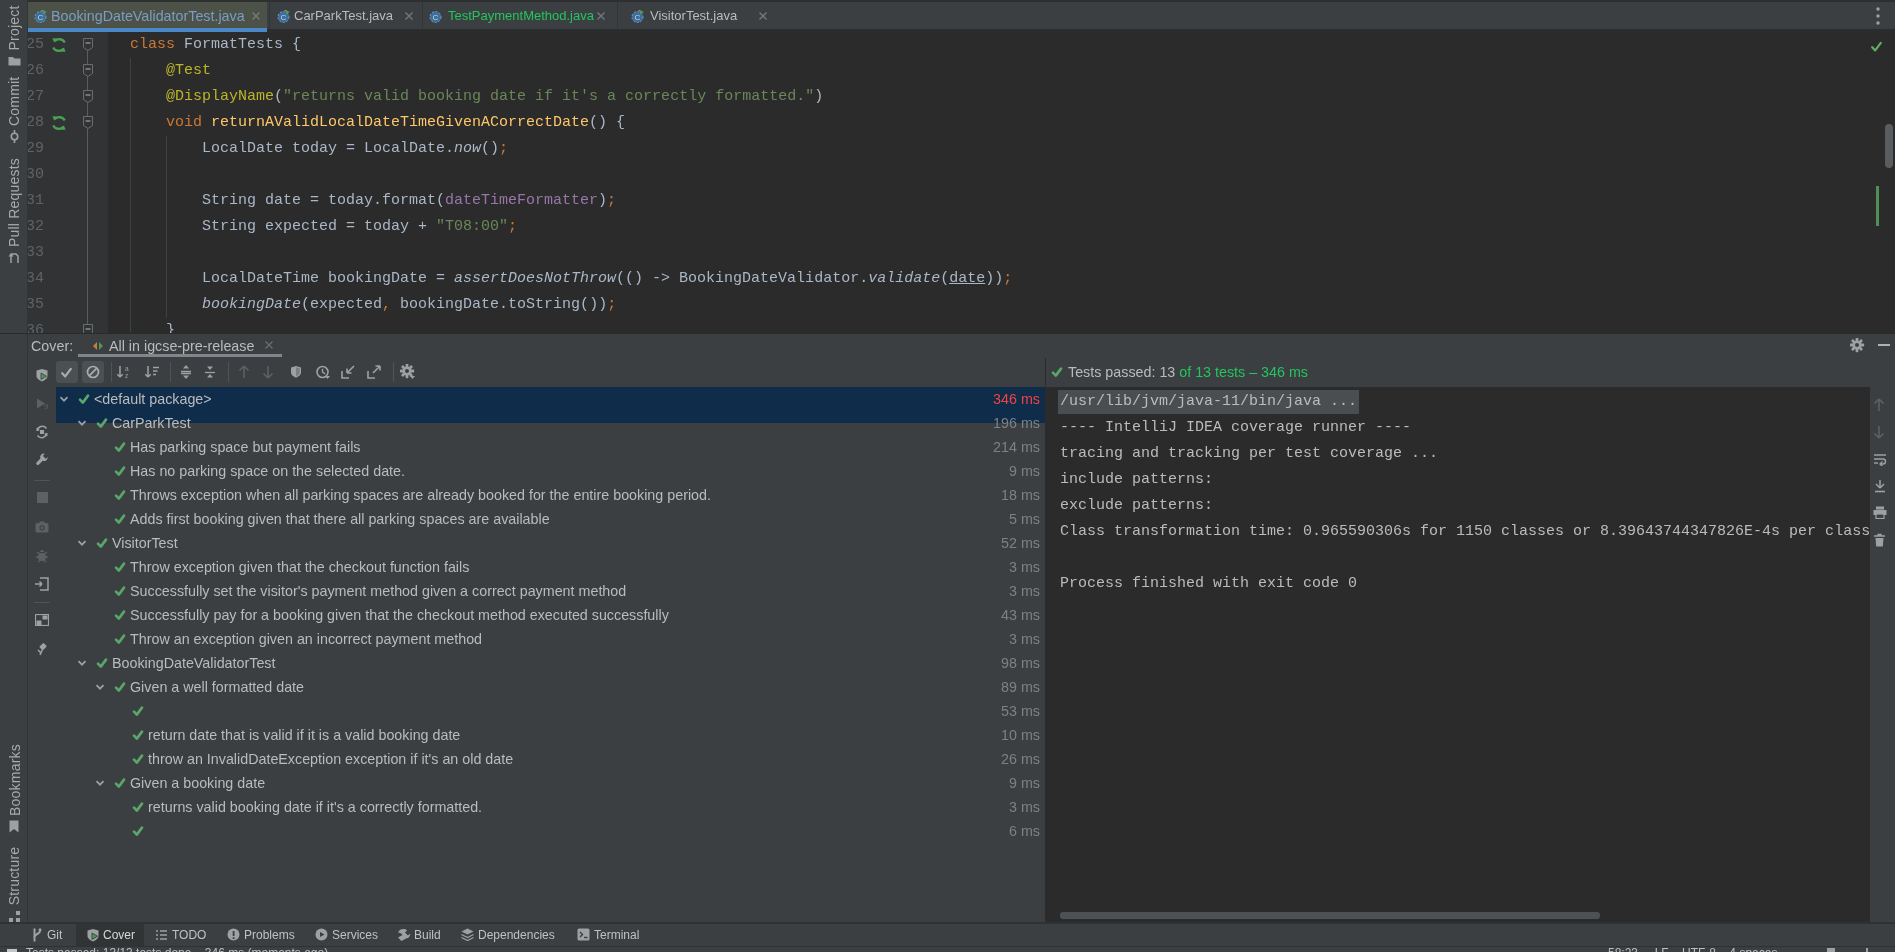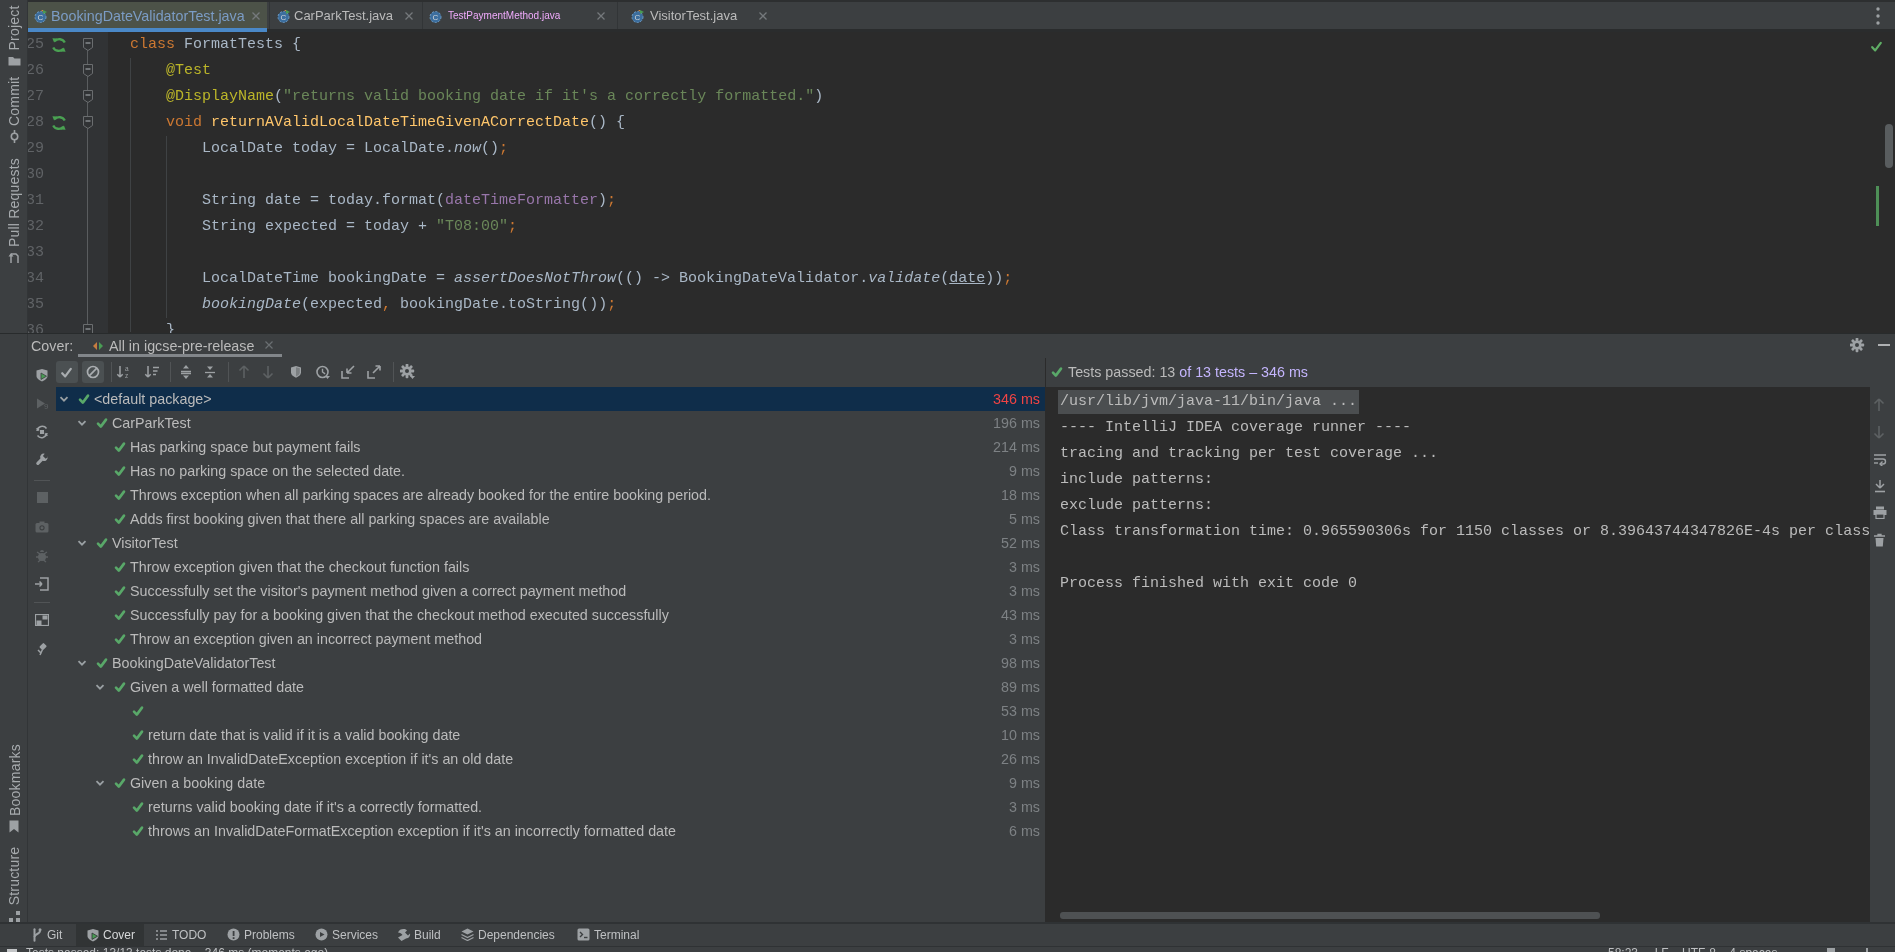--- a/index.html
+++ b/index.html
@@ -2,21 +2,21 @@
 <html><head><meta charset="utf-8">
 <style>
 *{margin:0;padding:0;box-sizing:border-box}
 html,body{width:1895px;height:952px;overflow:hidden;background:#3c3f41}
 .ab{position:absolute}
 .sans{font-family:"Liberation Sans",sans-serif}
 .cl{position:absolute;left:94px;white-space:pre;font:15px/26px "Liberation Mono",monospace;color:#a9b7c6}
 .kw{color:#cc7832}.ann{color:#bbb529}.str{color:#6a8759}.md{color:#ffc66b}.fld{color:#9876aa}.sc{color:#cc7832}
 .it{font-style:italic}.un{text-decoration:underline}
 .num{position:absolute;left:20px;width:24px;text-align:right;font:15px/26px "Liberation Mono",monospace;color:#606366}
-.row{position:absolute;left:56px;width:989px;height:24px}
+.row{position:absolute;left:56px;width:989px;height:36px}
 .rtxt{position:absolute;top:0;font:14.3px/24px "Liberation Sans",sans-serif;color:#bbbbbb;white-space:pre}
 .rtime{position:absolute;right:5px;top:0;font:14.3px/24px "Liberation Sans",sans-serif;color:#7d8184}
 .conl{position:absolute;left:1060px;white-space:pre;font:15px/26px "Liberation Mono",monospace;color:#bbbbbb}
 .tabtxt{position:absolute;top:0;font:14.3px/28px "Liberation Sans",sans-serif;color:#bbbbbb;white-space:pre}
 .bbi{position:absolute;top:0;font:12px/23px "Liberation Sans",sans-serif;color:#bfc1c3;white-space:pre}
 </style></head>
 <body>
 <div class="ab" style="left:0;top:0;width:1895px;height:32px;background:#3c3f41"></div>
 <div class="ab" style="left:0;top:0;width:1895px;height:2px;background:#2d2f30"></div>
 <div class="ab" style="left:28px;top:29px;width:1867px;height:3px;background:#2a2c2d"></div>
@@ -43,21 +43,21 @@
 <div class="tabtxt" style="left:294px;top:2px;color:#bbbbbb;font-size:13px">CarParkTest.java</div>
 <svg class="ab" style="left:404px;top:11px" width="10" height="10" viewBox="0 0 10 10">
     <path d="M1.5 1.5l7 7M8.5 1.5l-7 7" stroke="#75797c" stroke-width="1.3"></path>
   </svg>
 <div class="ab" style="left:269px;top:2px;width:1px;height:27px;background:#323537"></div>
 <svg class="ab" style="left:429px;top:10px" width="13" height="14" viewBox="0 0 13 14">
     <circle cx="6.5" cy="7" r="5.5" fill="#3C6E9E"></circle>
     <circle cx="6.5" cy="7" r="5.5" fill="none" stroke="#6E9CC5" stroke-width="1" stroke-dasharray="2 1.6"></circle>
     <text x="6.5" y="10" font-family="Liberation Sans" font-size="8" fill="#cfd4d8" text-anchor="middle">C</text>
   </svg>
-<div class="tabtxt" style="left:448px;top:2px;color:#f0abfc;font-size:10px">TestPaymentMethod.java</div>
+<div class="tabtxt" style="left:448px;top:2px;color:#22c55e;font-size:13px">TestPaymentMethod.java</div>
 <svg class="ab" style="left:596px;top:11px" width="10" height="10" viewBox="0 0 10 10">
     <path d="M1.5 1.5l7 7M8.5 1.5l-7 7" stroke="#75797c" stroke-width="1.3"></path>
   </svg>
 <div class="ab" style="left:422px;top:2px;width:1px;height:27px;background:#323537"></div>
 <svg class="ab" style="left:631px;top:10px" width="13" height="14" viewBox="0 0 13 14">
     <circle cx="6.5" cy="7" r="5.5" fill="#3C6E9E"></circle>
     <circle cx="6.5" cy="7" r="5.5" fill="none" stroke="#6E9CC5" stroke-width="1" stroke-dasharray="2 1.6"></circle>
     <text x="6.5" y="10" font-family="Liberation Sans" font-size="8" fill="#cfd4d8" text-anchor="middle">C</text>
     <path d="M9 0l4 2-4 2z" fill="#499C54"></path>
     <path d="M9 1.5l-2-1.5 2-1z" fill="#d98a3f"></path>
@@ -440,28 +440,27 @@
 <svg class="ab" style="left:76px;top:6px" width="12" height="12" viewBox="0 0 12 12">
       <path d="M2.0 6.6l2.8 3.0L10.0 2.6" stroke="#59A869" stroke-width="2.6" fill="none" stroke-linecap="round" stroke-linejoin="round"></path>
     </svg>
 <span class="rtxt" style="left:92px">returns valid booking date if it's a correctly formatted.</span>
 <span class="rtime">3 ms</span>
 </div>
 <div class="row" style="top:819px">
 <svg class="ab" style="left:76px;top:6px" width="12" height="12" viewBox="0 0 12 12">
       <path d="M2.0 6.6l2.8 3.0L10.0 2.6" stroke="#59A869" stroke-width="2.6" fill="none" stroke-linecap="round" stroke-linejoin="round"></path>
     </svg>
-<span class="rtxt" style="left:92px">throws an InvalidDateFormatException exception if it's an incorrectly formatted date</span>
 <span class="rtime">6 ms</span>
 </div>
 <div class="ab" style="left:1045px;top:358px;width:1px;height:564px;background:#2b2b2b"></div>
 <svg class="ab" style="left:1051px;top:366px" width="12" height="12" viewBox="0 0 12 12">
     <path d="M2.0 6.6l2.8 3.0L10.0 2.6" stroke="#59A869" stroke-width="2.6" fill="none" stroke-linecap="round" stroke-linejoin="round"></path>
   </svg>
-<div class="ab sans" style="left:1068px;top:358px;font-size:14.3px;line-height:29px;color:#bbbbbb">Tests passed: 13 <span style="color:#c4b5fd">of 13 tests – 346 ms</span></div>
+<div class="ab sans" style="left:1068px;top:358px;font-size:14.3px;line-height:29px;color:#bbbbbb">Tests passed: 13 <span style="color:#22c55e">of 13 tests – 346 ms</span></div>
 <div class="ab" style="left:1046px;top:387px;width:824px;height:535px;background:#2b2b2b;overflow:hidden"></div>
 <div class="ab" style="left:1058px;top:390px;width:301px;height:24px;background:#4b4e50"></div>
 <div class="conl" style="top:389px;max-width:810px;overflow:hidden">/usr/lib/jvm/java-11/bin/java ...</div>
 <div class="conl" style="top:415px;max-width:810px;overflow:hidden">---- IntelliJ IDEA coverage runner ----</div>
 <div class="conl" style="top:441px;max-width:810px;overflow:hidden">tracing and tracking per test coverage ...</div>
 <div class="conl" style="top:467px;max-width:810px;overflow:hidden">include patterns:</div>
 <div class="conl" style="top:493px;max-width:810px;overflow:hidden">exclude patterns:</div>
 <div class="conl" style="top:519px;max-width:810px;overflow:hidden">Class transformation time: 0.965590306s for 1150 classes or 8.39643744347826E-4s per classes</div>
 <div class="conl" style="top:571px">Process finished with exit code 0</div>
 <div class="ab" style="left:1060px;top:912px;width:540px;height:7px;background:#4e5153;border-radius:3px"></div>

